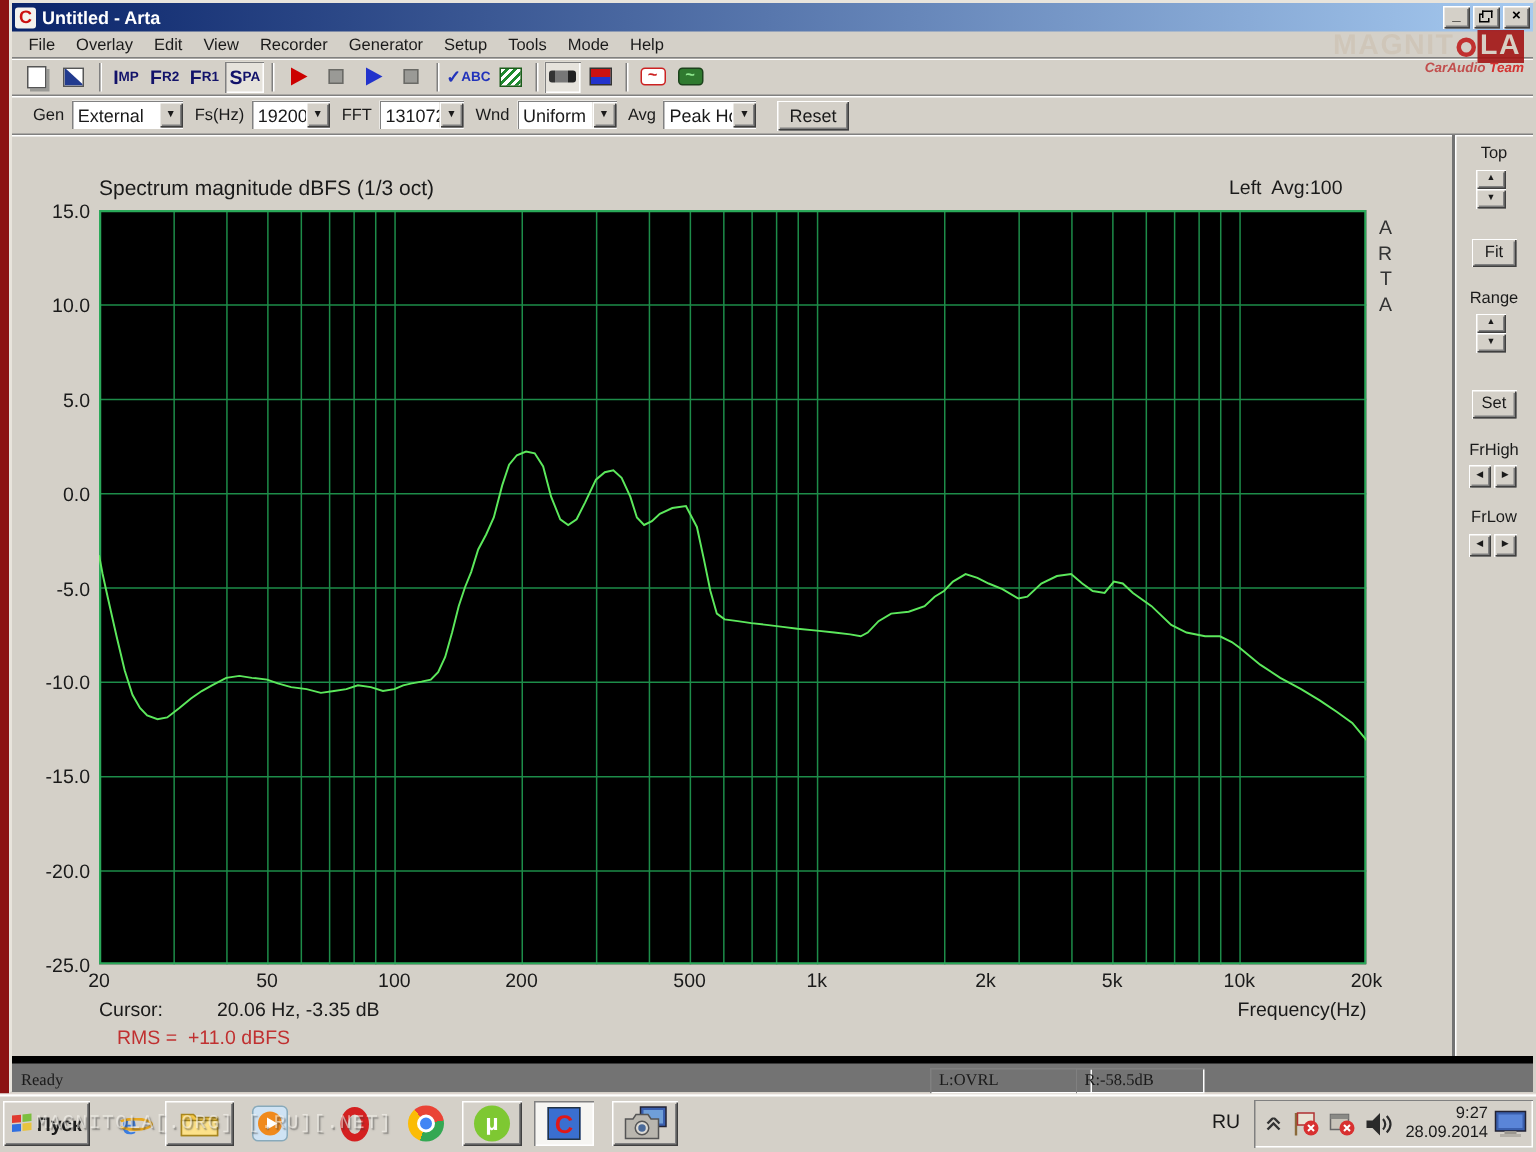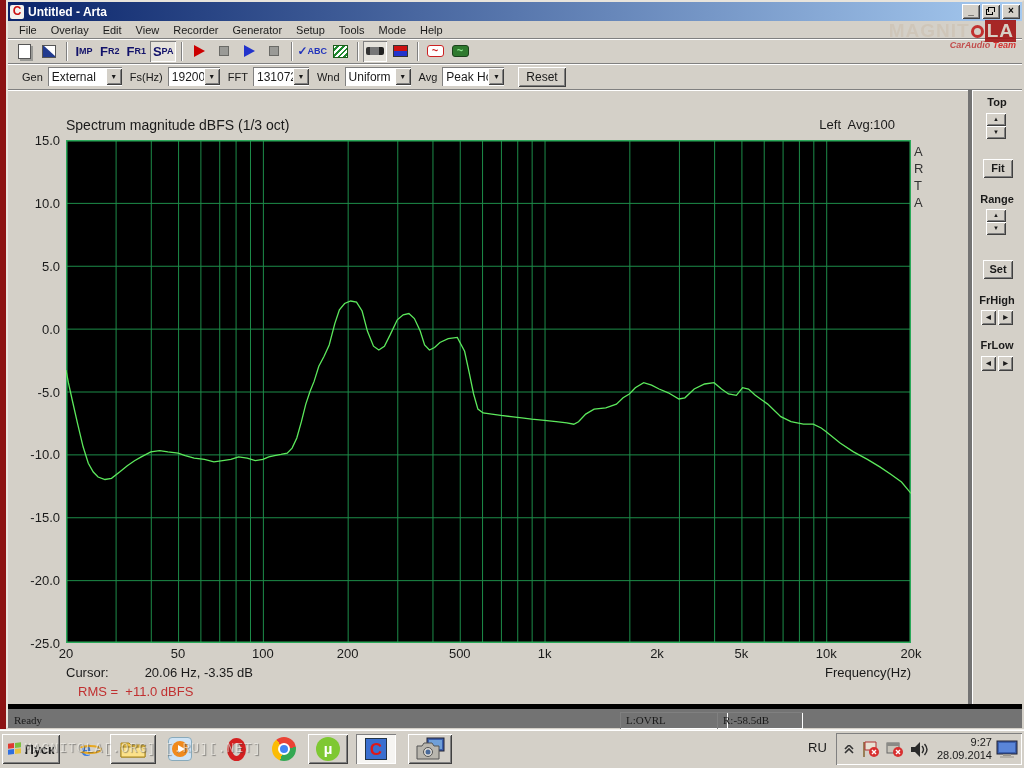--- a/index.html
+++ b/index.html
@@ -48,32 +48,32 @@
   .lab { margin:0 5px 0 8px; }
   .combo { height:19px; background:#ffffff; box-shadow: inset 1px 1px 0 #808080, inset -1px -1px 0 #ffffff; display:flex; align-items:center; }
   .combo .val { flex:1; padding:0 4px; font-size:12px; white-space:nowrap; overflow:hidden; }
   .combo .drop { width:16px; height:17px; font-size:7px; display:flex; align-items:center; justify-content:center; }
   .btn { height:20px; padding:0 8px; font-size:12px; display:flex; align-items:center; justify-content:center; }
 
   
   .client { position:relative; height:615px; border-top:1px solid #808080; box-shadow: inset 0 1px 0 #ffffff; background:#d4d0c8; }
   .chart-title { position:absolute; left:58px; top:27px; font-size:14px; color:#1a1a1a; }
   .chan-info { position:absolute; right:127px; top:27px; font-size:13px; white-space:pre; }
-  .arta-vert { position:absolute; left:906px; top:53px; width:14px; word-break:break-all; line-height:17px; font-size:13px; color:#333; text-align:left; }
+  .arta-vert { position:absolute; left:906px; top:53px; width:14px; word-break:break-all; line-height:17px; font-size:13px; color:#333; text-align:right; }
   #plot { position:absolute; left:58px; top:50px; width:845px; height:503px; display:block; }
   .ytick { position:absolute; left:6px; width:46px; text-align:right; font-size:13px; }
   .xtick { position:absolute; top:0; transform:translateX(-50%); font-size:13px; }
   .xtick-row { position:absolute; left:0; top:556px; width:100%; height:15px; }
   .freq-label { position:absolute; left:58px; top:575px; width:845px; text-align:right; font-size:13px; }
   .cursor-row { position:absolute; left:58px; top:575px; font-size:13px; }
   .cursor-row .cv { margin-left:36px; }
   .rms-row { position:absolute; left:70px; top:594px; font-size:13px; color:#c03030; white-space:pre; }
 
   
-  .rpanel { position:absolute; right:0; top:0; bottom:0; width:54px; border-left:4px solid #737373; box-shadow: inset 1px 0 0 #ffffff; text-align:center; font-size:11px;font-weight:bold; }
+  .rpanel { position:absolute; right:0; top:0; bottom:0; width:54px; border-left:2px solid #737373; box-shadow: inset 1px 0 0 #ffffff; text-align:center; font-size:11px; }
   .rp-lab { position:absolute; width:100%; }
   .spin-v { position:absolute; left:14px; width:20px; }
   .spin-v div { width:20px; height:13px; font-size:6px; line-height:13px; }
   .spin-h { position:absolute; left:9px; width:34px; display:flex; }
   .spin-h div { width:16px; height:15px; font-size:6px; line-height:15px; margin-right:2px; }
   .rp-btn { position:absolute; left:11px; width:30px; height:19px; font-size:11px; line-height:19px; }
 
   
   .statusbar { position:relative; height:24px; border-top:5px solid #000000; background:#737373; font-size:11px;font-family:Liberation Serif, serif; }
   .statusbar .ready { position:absolute; left:6px; top:5px; }

